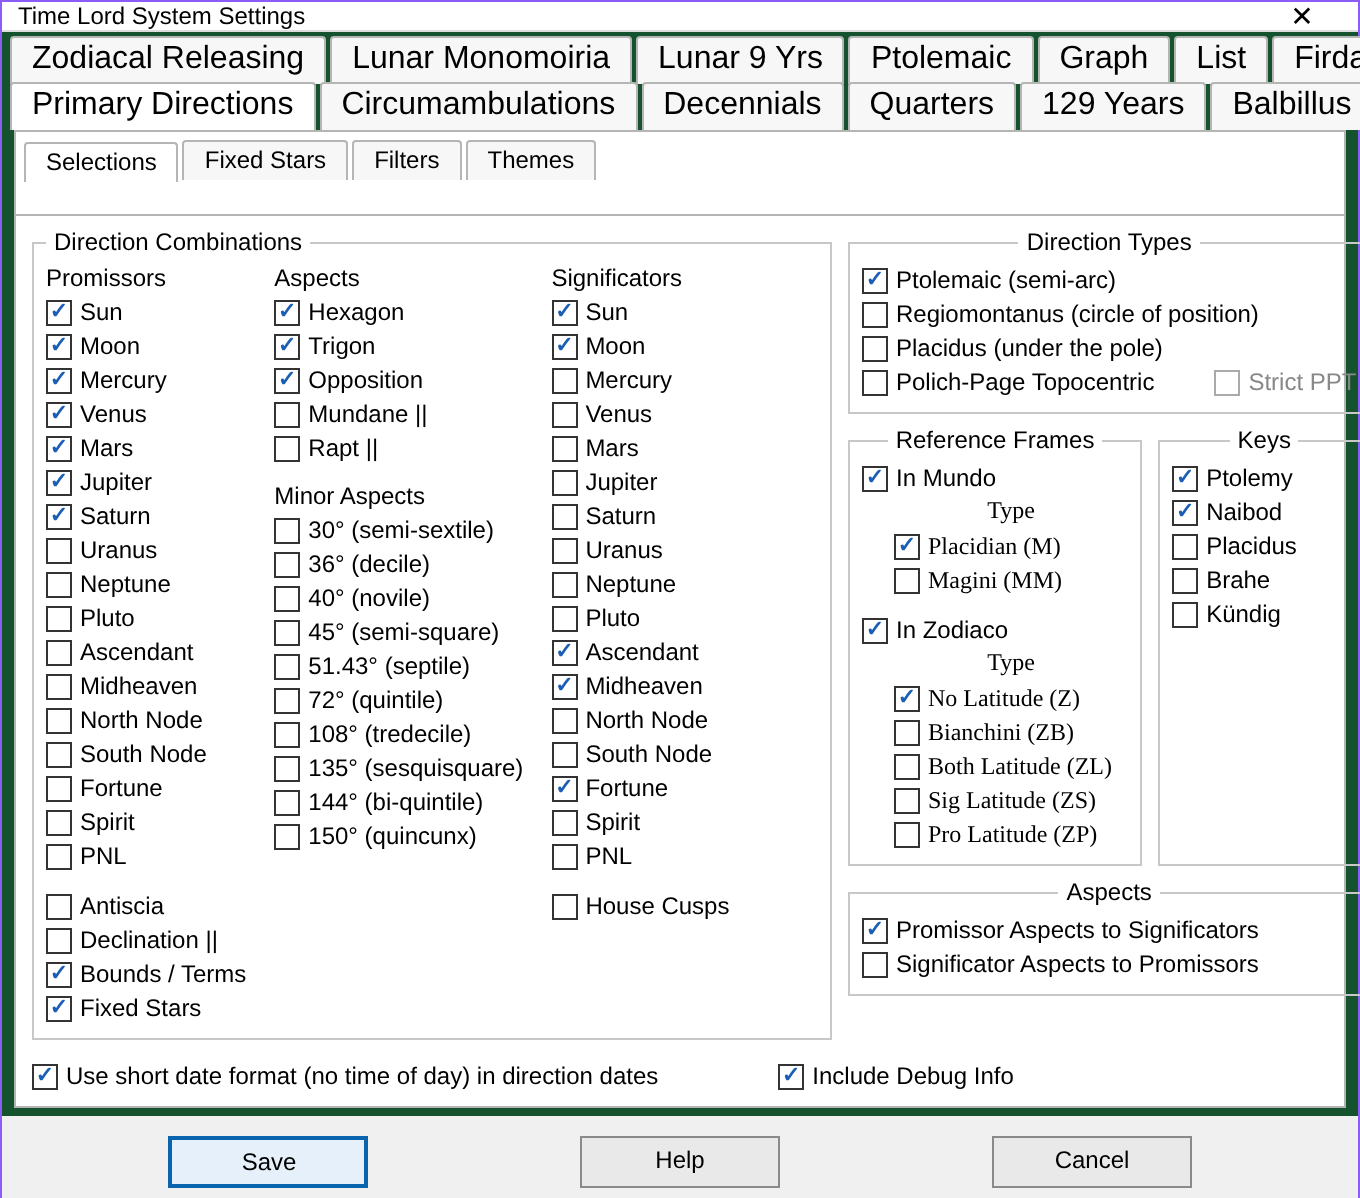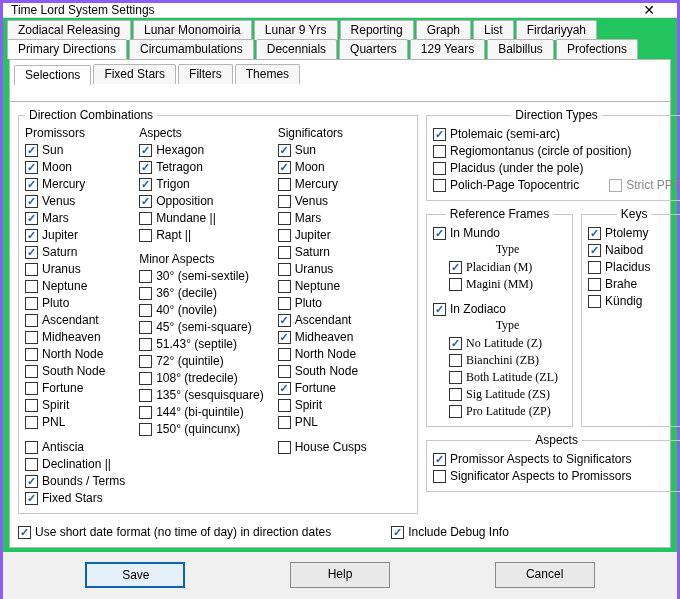--- a/index.html
+++ b/index.html
@@ -6,33 +6,33 @@
   html, body { margin:0; padding:0; }
   body {
     font-family: "Segoe UI", Tahoma, sans-serif;
     font-size: 12px;
     color:#000;
     background:#fff;
     width:680px;
     height:599px;
     overflow:hidden;
   }
-  .window { width:680px; height:599px; border:3px solid #8b5cf6; background:#22c55e; display:flex; flex-direction:column; }
+  .window { width:680px; height:599px; border:1px solid #8b5cf6; background:#14532d; display:flex; flex-direction:column; }
   .titlebar { height:28px; background:#fff; display:flex; align-items:center; padding:0 8px; border-bottom:1px solid #ddd; }
   .titlebar .title { flex:1; font-size:12px; }
   .titlebar .close { width:40px; text-align:center; font-size:14px; line-height:1; cursor:default; }
   .tabs-row { display:flex; padding-left:4px; margin-top:2px; }
   .tabs-row.row2 { margin-top:-1px; }
   .tab {
     background:#f7f7f7;
     border:1px solid #b5b5b5;
     border-bottom:none;
     padding:2px 10px 3px;
     margin-right:2px;
-    font-size:12px;
+    font-size:16px;
     border-radius:2px 2px 0 0;
     position:relative;
     white-space:nowrap;
   }
   .tab.active-outer { background:#fff; }
   .subpanel {
     margin:0 6px 4px 6px;
     border:1px solid #b5b5b5;
     background:#fff;
     flex:1;
@@ -106,21 +106,21 @@
 <div class="window">
   <div class="titlebar">
     <div class="title">Time Lord System Settings</div>
     <div class="close">✕</div>
   </div>
 
   <div class="tabs-row" id="tabs-row1">
       <div class="tab">Zodiacal Releasing</div>
       <div class="tab">Lunar Monomoiria</div>
       <div class="tab">Lunar 9 Yrs</div>
-      <div class="tab">Reporting</div>
+      <div class="tab">Ptolemaic</div>
       <div class="tab">Graph</div>
       <div class="tab">List</div>
       <div class="tab">Firdariyyah</div>
     </div>
   <div class="tabs-row row2" id="tabs-row2">
       <div class="tab active-outer">Primary Directions</div>
       <div class="tab">Circumambulations</div>
       <div class="tab">Decennials</div>
       <div class="tab">Quarters</div>
       <div class="tab">129 Years</div>
@@ -228,24 +228,20 @@
                 <div class="chk">
                   <span class="box checked"></span>
                   <span>Fixed Stars</span>
                 </div>
               </div>
             <div class="col" id="asp-col">
                 <div class="colhead">Aspects</div>
                 <div class="chk">
                   <span class="box checked"></span>
                   <span>Hexagon</span>
-                </div>
-                <div class="chk">
-                  <span class="box checked"></span>
-                  <span>Tetragon</span>
                 </div>
                 <div class="chk">
                   <span class="box checked"></span>
                   <span>Trigon</span>
                 </div>
                 <div class="chk">
                   <span class="box checked"></span>
                   <span>Opposition</span>
                 </div>
                 <div class="chk">

